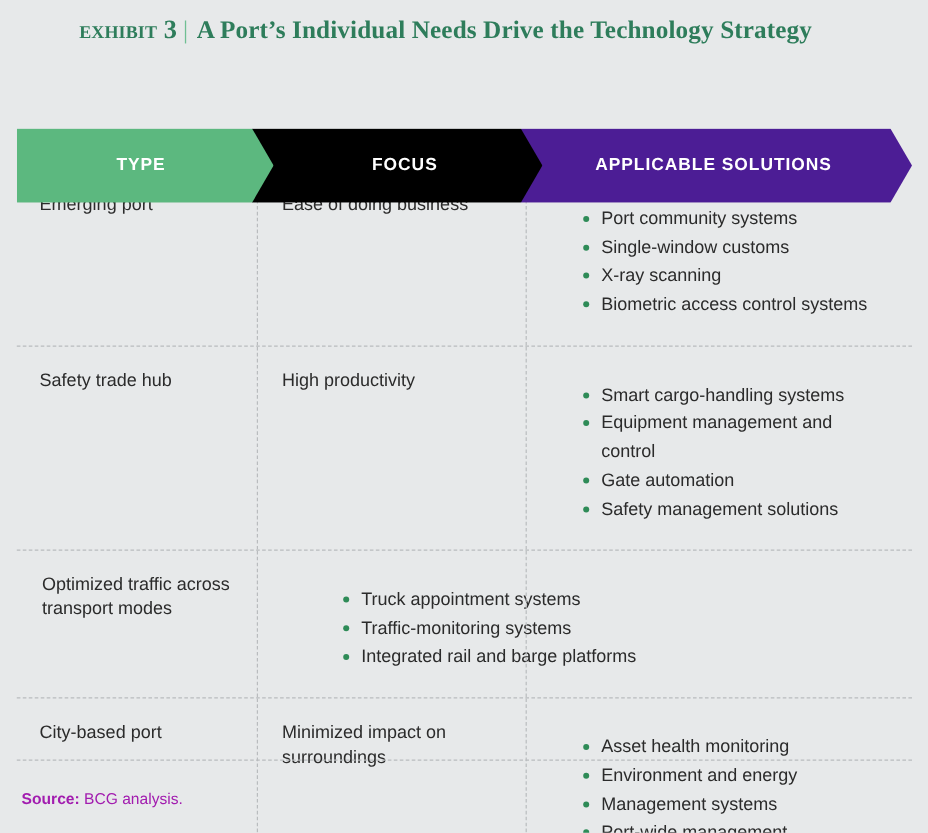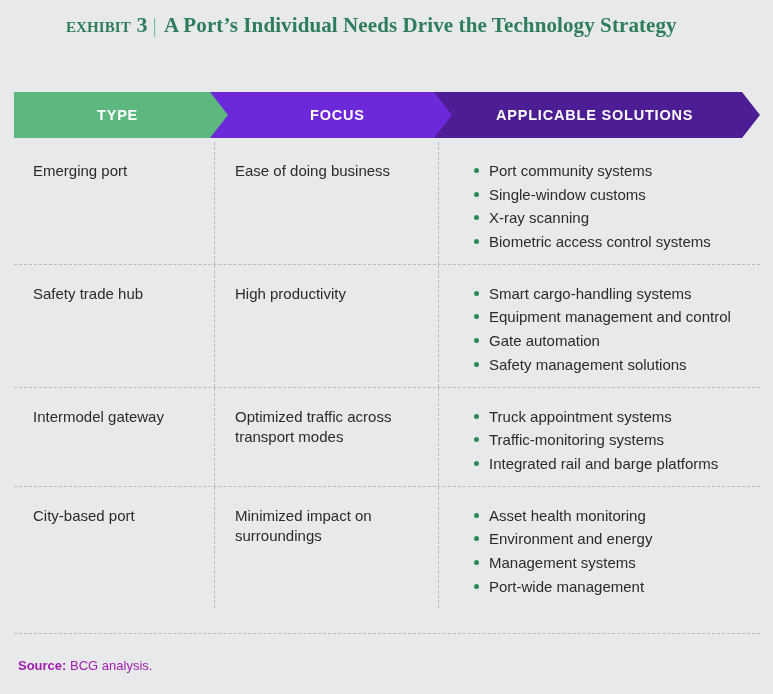--- a/index.html
+++ b/index.html
@@ -47,22 +47,22 @@
   
   .header-banner {
     position: absolute;
     left: 14px;
     top: 92px;
     width: 746px;
     height: 50px;
   }
   .chev {
     position: absolute;
-    top: 0;
-    height: 46px;
+    top: 15px;
+    height: 62px;
     display: flex;
     align-items: center;
     padding-left: 32px;
   }
   .chev-label {
     color: #ffffff;
     font-size: 14.5px;
     font-weight: bold;
     letter-spacing: 0.8px;
     position: absolute;
@@ -75,21 +75,21 @@
     background: #5cb87f;
     clip-path: polygon(0 0, 196px 0, 214px 50%, 196px 100%, 0 100%);
     z-index: 3;
     filter: drop-shadow(2px 1px 1px rgba(0,0,0,0.18));
   }
   .chev-type .chev-label { left: 83px; }
 
   .chev-focus {
     left: 196px;
     width: 242px;
-    background: #6d28d9;
+    background: #000000;
     clip-path: polygon(0 0, 224px 0, 242px 50%, 224px 100%, 0 100%);
     z-index: 2;
     filter: drop-shadow(2px 1px 1px rgba(0,0,0,0.18));
   }
   .chev-focus .chev-label { left: 100px; }
 
   .chev-solutions {
     left: 420px;
     width: 326px;
     background: #4c1d95;
@@ -145,21 +145,21 @@
     content: "";
     position: absolute;
     top: 0;
     bottom: 0;
     border-left: 1px dashed #b9bcbe;
   }
   .row::before { left: 200px; }
   .row::after  { left: 424px; }
 
   .bullet-list {
-    margin: 0;
+    margin: 12px;
     padding: 0;
     list-style: none;
   }
   .bullet-list li {
     position: relative;
     padding-left: 15px;
     font-size: 15px;
     line-height: 1.58;
     color: #2b2b2b;
   }
@@ -234,21 +234,20 @@
       <ul class="bullet-list">
         <li>Smart cargo-handling systems</li>
         <li>Equipment management and control</li>
         <li>Gate automation</li>
         <li>Safety management solutions</li>
       </ul>
     </div>
   </div>
 
   <div class="row">
-    <div class="cell-type">Intermodel gateway</div>
     <div class="cell-focus">Optimized traffic across transport modes</div>
     <div class="cell-solutions">
       <ul class="bullet-list">
         <li>Truck appointment systems</li>
         <li>Traffic-monitoring systems</li>
         <li>Integrated rail and barge platforms</li>
       </ul>
     </div>
   </div>
 

